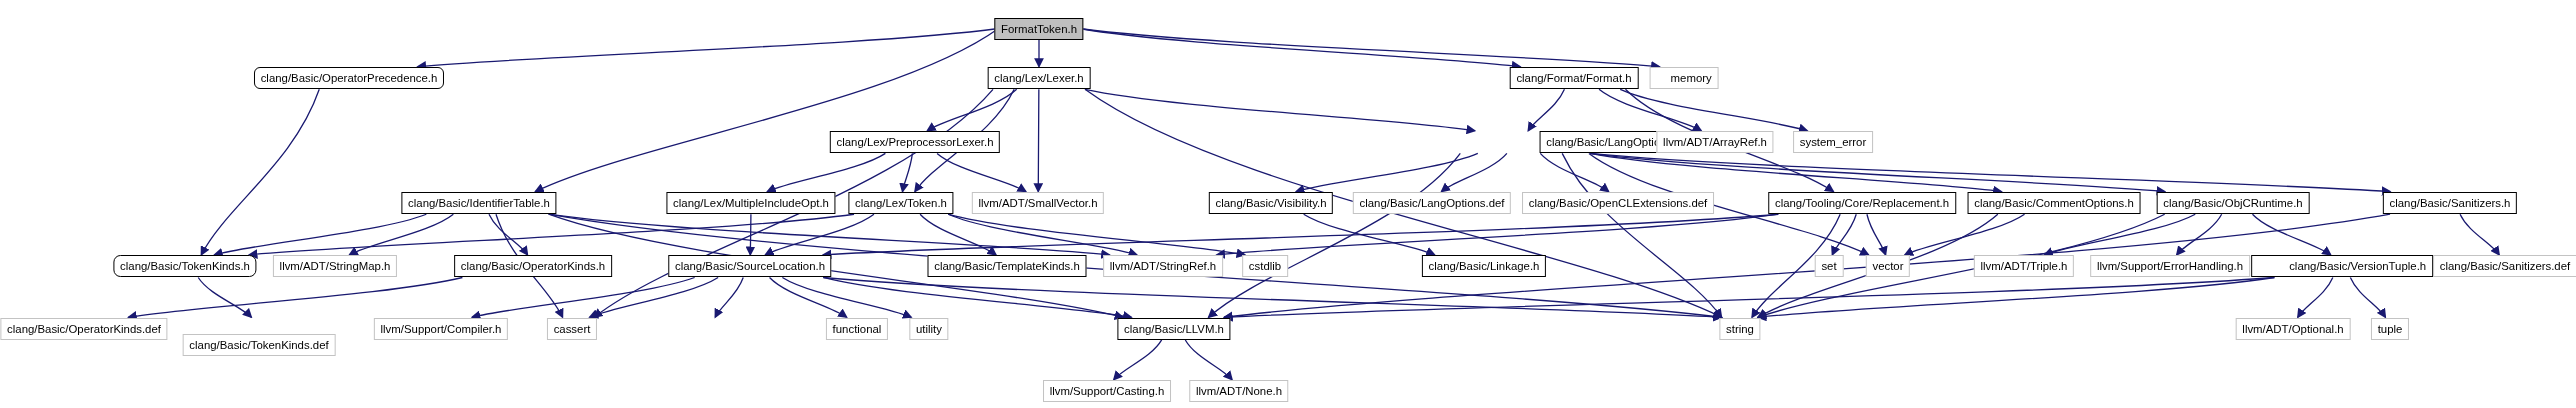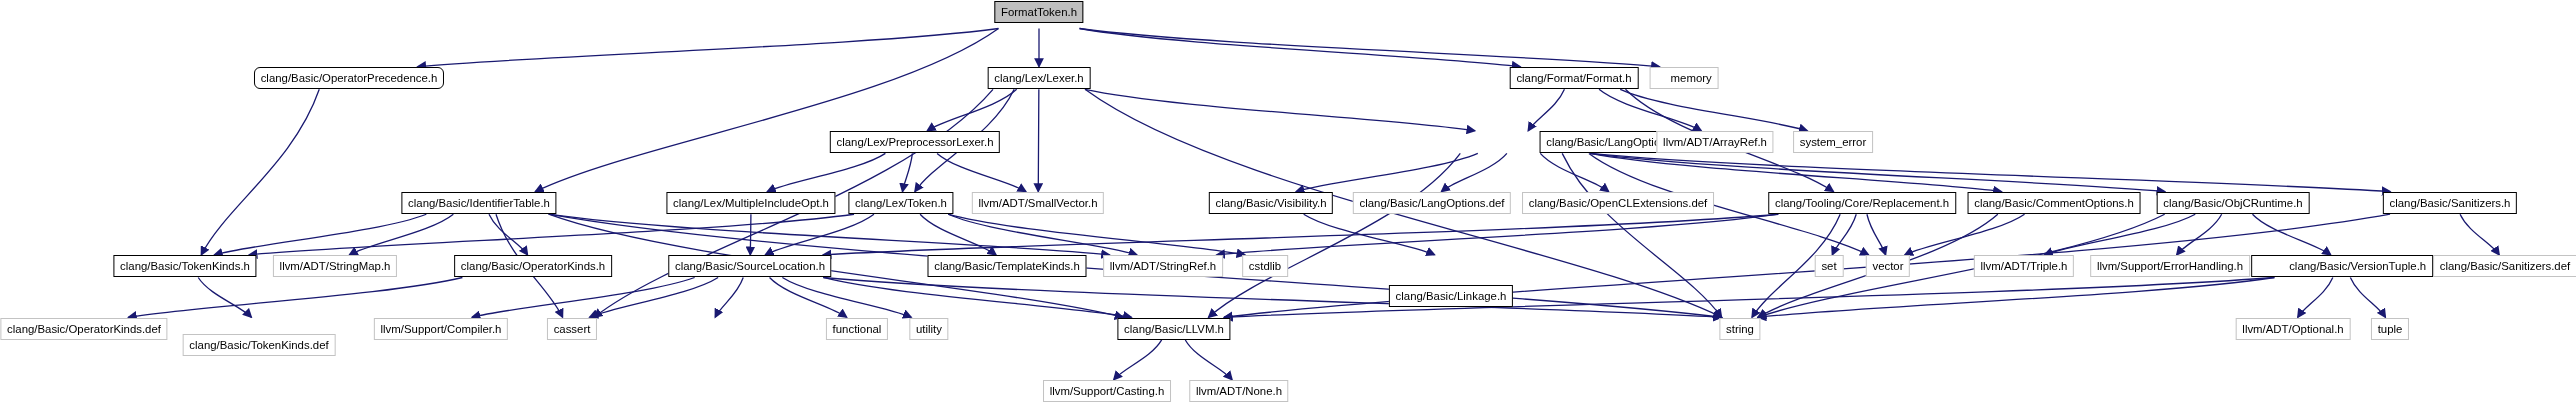--- a/index.html
+++ b/index.html
@@ -86,48 +86,48 @@
       <path d="M2706.56,264 C2665.6928,286.5 2561.6672000000003,299 2520.8,314" fill="none" stroke="#191970" stroke-width="1.6" marker-end="url(#arrow)"></path>
       <path d="M2739.14,264 C2726.9431999999997,286.5 2695.8968,299 2683.7,314" fill="none" stroke="#191970" stroke-width="1.6" marker-end="url(#arrow)"></path>
       <path d="M2668.85,264 C2558.553,321.15 2277.797,352.9 2167.5,391" fill="none" stroke="#191970" stroke-width="1.6" marker-end="url(#arrow)"></path>
       <path d="M3033.06,264 C3043.6728,286.5 3070.6872000000003,299 3081.3,314" fill="none" stroke="#191970" stroke-width="1.6" marker-end="url(#arrow)"></path>
       <path d="M2946.75,264 C2630.566,321.15 1825.734,352.9 1509.55,391" fill="none" stroke="#191970" stroke-width="1.6" marker-end="url(#arrow)"></path>
       <path d="M2876.2,342 C2866.696,364.05 2842.504,376.3 2833,391" fill="none" stroke="#191970" stroke-width="1.6" marker-end="url(#arrow)"></path>
       <path d="M2897.8,342 C2907.304,364.05 2931.496,376.3 2941,391" fill="none" stroke="#191970" stroke-width="1.6" marker-end="url(#arrow)"></path>
       <path d="M2804.2,342 C2664.1259999999997,364.05 2307.574,376.3 2167.5,391" fill="none" stroke="#191970" stroke-width="1.6" marker-end="url(#arrow)"></path>
       <path d="M2804.2,342 C2519.377,364.05 1794.373,376.3 1509.55,391" fill="none" stroke="#191970" stroke-width="1.6" marker-end="url(#arrow)"></path>
     </svg>
-<div class="node main" style="left: 1039px; top: 1px;">FormatToken.h</div>
+<div class="node main" style="left: 1039px; top: 18px;">FormatToken.h</div>
     <div class="node doc" style="left: 349px; top: 67px; border-radius: 6px;">clang/Basic/OperatorPrecedence.h</div>
     <div class="node doc" style="left: 1039px; top: 67px;">clang/Lex/Lexer.h</div>
     <div class="node doc" style="left: 1574px; top: 67px;">clang/Format/Format.h</div>
     <div class="node ext" style="left: 1684px; top: 67px; padding-left: 20px;">memory</div>
     <div class="node doc" style="left: 915px; top: 131px;">clang/Lex/PreprocessorLexer.h</div>
     <div class="node doc" style="left: 1596px; top: 131px; margin-left: 18px;">clang/Basic/LangOptions.h</div>
     <div class="node ext" style="left: 1715px; top: 131px;">llvm/ADT/ArrayRef.h</div>
     <div class="node ext" style="left: 1833px; top: 131px;">system_error</div>
     <div class="node doc" style="left: 479px; top: 192px;">clang/Basic/IdentifierTable.h</div>
     <div class="node doc" style="left: 751px; top: 192px;">clang/Lex/MultipleIncludeOpt.h</div>
     <div class="node doc" style="left: 901px; top: 192px;">clang/Lex/Token.h</div>
     <div class="node ext" style="left: 1038px; top: 192px;">llvm/ADT/SmallVector.h</div>
     <div class="node doc" style="left: 1271px; top: 192px;">clang/Basic/Visibility.h</div>
     <div class="node ext" style="left: 1432px; top: 192px;">clang/Basic/LangOptions.def</div>
     <div class="node ext" style="left: 1618px; top: 192px;">clang/Basic/OpenCLExtensions.def</div>
     <div class="node doc" style="left: 1862px; top: 192px;">clang/Tooling/Core/Replacement.h</div>
     <div class="node doc" style="left: 2054px; top: 192px;">clang/Basic/CommentOptions.h</div>
     <div class="node doc" style="left: 2233px; top: 192px;">clang/Basic/ObjCRuntime.h</div>
     <div class="node doc" style="left: 2450px; top: 192px;">clang/Basic/Sanitizers.h</div>
-    <div class="node doc" style="left: 185px; top: 255px;">clang/Basic/TokenKinds.h</div>
+    <div class="node doc" style="left: 185px; top: 255px; border-radius: 7px;">clang/Basic/TokenKinds.h</div>
     <div class="node ext" style="left: 335px; top: 255px;">llvm/ADT/StringMap.h</div>
     <div class="node doc" style="left: 533px; top: 255px;">clang/Basic/OperatorKinds.h</div>
     <div class="node doc" style="left: 750px; top: 255px;">clang/Basic/SourceLocation.h</div>
     <div class="node doc" style="left: 1007px; top: 255px;">clang/Basic/TemplateKinds.h</div>
     <div class="node ext" style="left: 1163px; top: 255px;">llvm/ADT/StringRef.h</div>
     <div class="node ext" style="left: 1265px; top: 255px;">cstdlib</div>
-    <div class="node doc" style="left: 1451px; top: 255px; margin-top: 30px;">clang/Basic/Linkage.h</div>
+    <div class="node doc" style="left: 1484px; top: 255px;">clang/Basic/Linkage.h</div>
     <div class="node ext" style="left: 1829px; top: 255px;">set</div>
     <div class="node ext" style="left: 1888px; top: 255px;">vector</div>
     <div class="node ext" style="left: 2024px; top: 255px;">llvm/ADT/Triple.h</div>
     <div class="node ext" style="left: 2170px; top: 255px;">llvm/Support/ErrorHandling.h</div>
     <div class="node doc" style="left: 2342px; top: 255px; padding-left: 37px;">clang/Basic/VersionTuple.h</div>
     <div class="node ext" style="left: 2505px; top: 255px;">clang/Basic/Sanitizers.def</div>
     <div class="node ext" style="left: 84px; top: 318px;">clang/Basic/OperatorKinds.def</div>
     <div class="node ext" style="left: 259px; top: 334px;">clang/Basic/TokenKinds.def</div>
     <div class="node ext" style="left: 441px; top: 318px;">llvm/Support/Compiler.h</div>
     <div class="node ext" style="left: 572px; top: 318px;">cassert</div>

